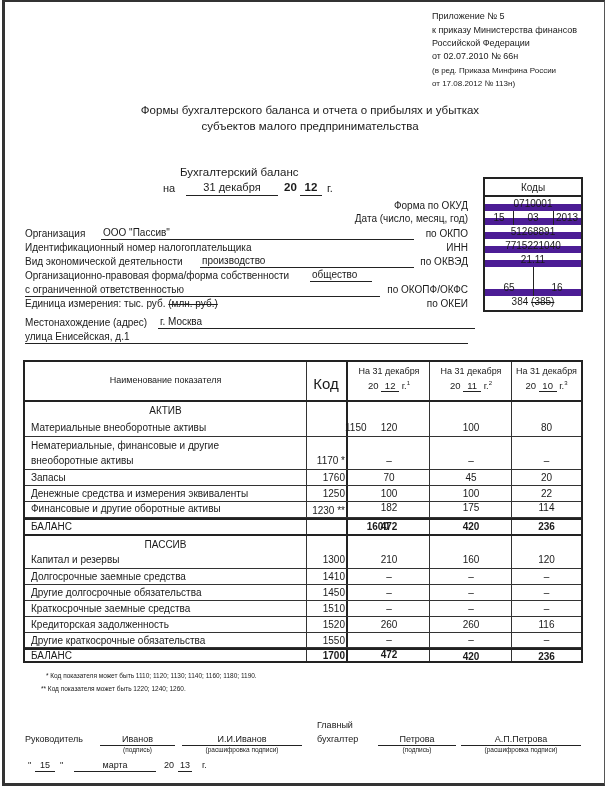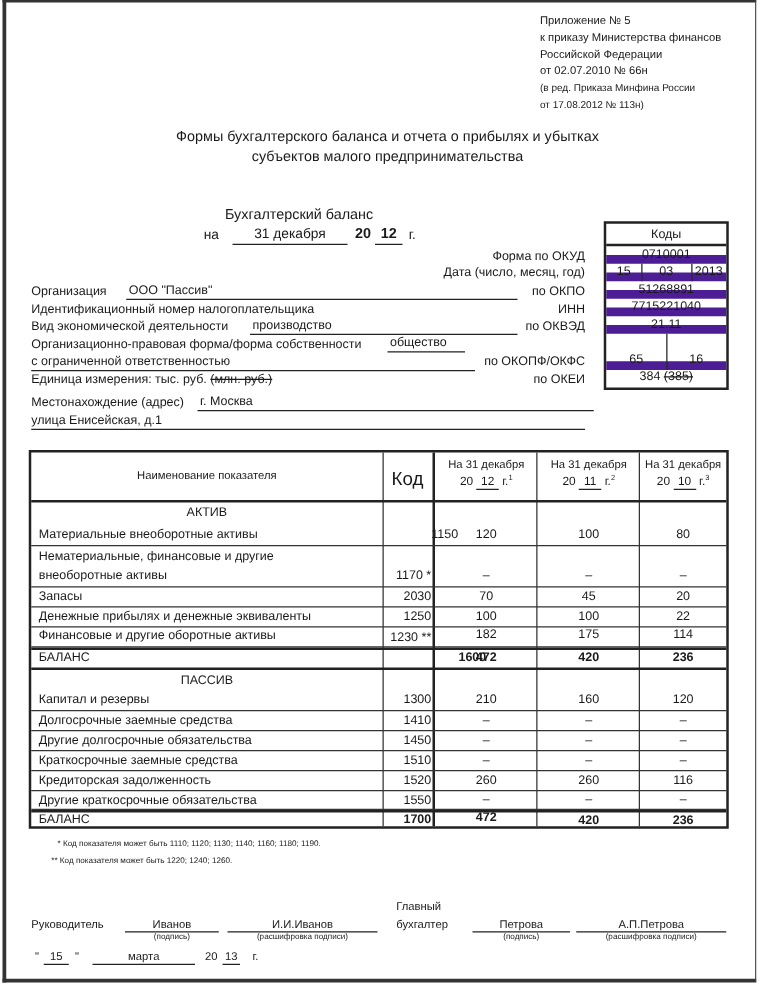--- a/index.html
+++ b/index.html
@@ -160,28 +160,28 @@
     <div class="cell name" style="top:3px;">Нематериальные, финансовые и другие</div>
     <div class="cell name" style="top:18px;">внеоборотные активы</div>
     <div class="cell code" style="top:18px;">1170 *</div>
     <div class="cell v1" style="top:18px;">–</div>
     <div class="cell v2" style="top:18px;">–</div>
     <div class="cell v3" style="top:18px;">–</div>
   </div>
 
   <div class="row" style="top:108px;height:16px;">
     <div class="cell name" style="top:2px;">Запасы</div>
-    <div class="cell code" style="top:2px;">2030</div>
+    <div class="cell code" style="top:2px;">1760</div>
     <div class="cell v1" style="top:2px;">70</div>
     <div class="cell v2" style="top:2px;">45</div>
     <div class="cell v3" style="top:2px;">20</div>
   </div>
 
   <div class="row" style="top:124px;height:16px;">
-    <div class="cell name" style="top:2px;">Денежные прибылях и денежные эквиваленты</div>
+    <div class="cell name" style="top:2px;">Денежные средства и измерения эквиваленты</div>
     <div class="cell code" style="top:2px;">1250</div>
     <div class="cell v1" style="top:2px;">100</div>
     <div class="cell v2" style="top:2px;">100</div>
     <div class="cell v3" style="top:2px;">22</div>
   </div>
 
   <div class="row" style="top:140px;height:16px;">
     <div class="cell name" style="top:1px;">Финансовые и другие оборотные активы</div>
     <div class="cell code" style="top:3px;">1230 **</div>
     <div class="cell v1" style="top:0px;">182</div>

